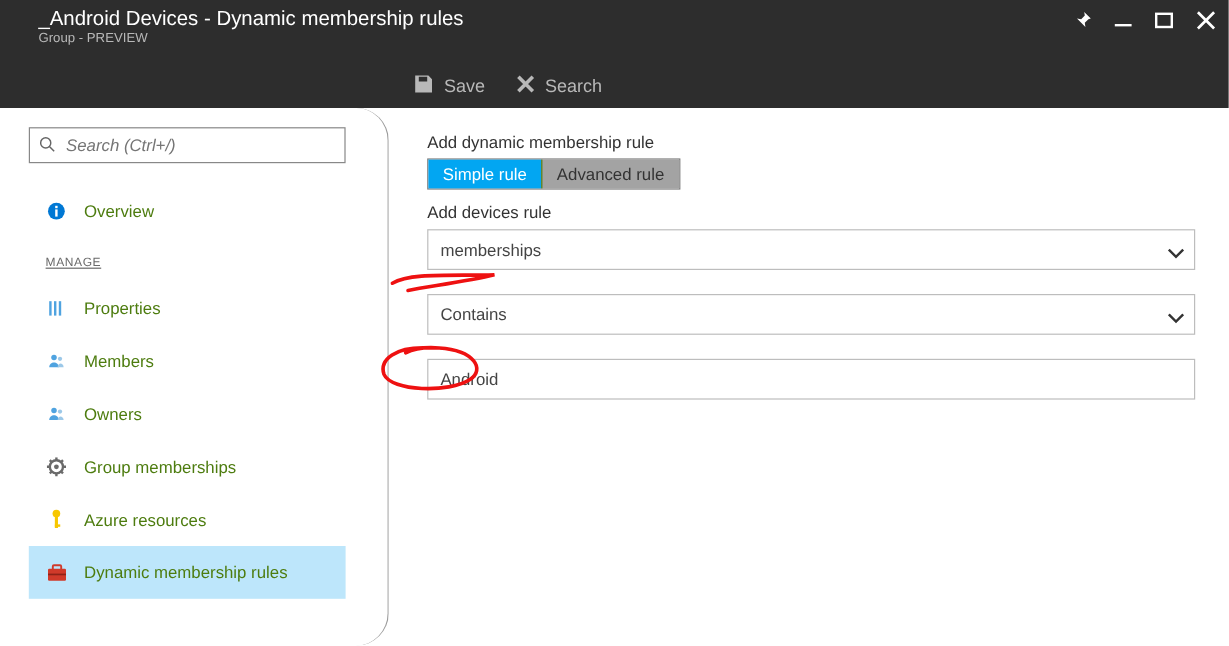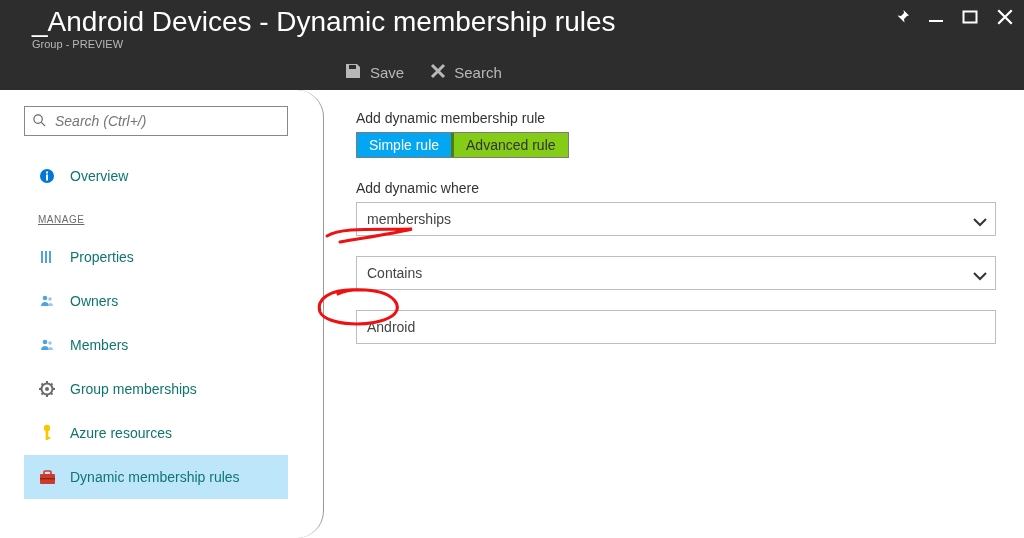--- a/index.html
+++ b/index.html
@@ -5,21 +5,21 @@
   * { box-sizing: border-box; margin: 0; padding: 0; font-family: "Segoe UI", Arial, sans-serif; }
   body { width: 1024px; height: 538px; overflow: hidden; background: #fff; }
 
   .header {
     background: #2d2d2d;
     color: #fff;
     height: 90px;
     position: relative;
   }
   .header-title {
-    font-size: 28px;
+    font-size: 17px;
     font-weight: 300;
     padding: 6px 0 0 32px;
     color: #fff;
   }
   .header-sub {
     font-size: 11px;
     color: #b8b8b8;
     padding: 0 0 0 32px;
   }
   .header-controls {
@@ -86,21 +86,21 @@
   }
 
   .side-item {
     display: flex;
     align-items: center;
     height: 44px;
     gap: 14px;
     padding-left: 14px;
     width: 264px;
     font-size: 14px;
-    color: #0f766e;
+    color: #4d7c0f;
     cursor: pointer;
   }
   .side-item.active {
     background: #bde6fb;
   }
   .side-item .icon-slot {
     width: 18px;
     display: flex;
     justify-content: center;
   }
@@ -119,35 +119,35 @@
     position: relative;
   }
   .main-label {
     font-size: 14px;
     color: #333;
     margin-bottom: 6px;
   }
   .tabs {
     display: inline-flex;
     border: 1px solid #7c7c7c;
-    margin-bottom: 22px;
+    margin-bottom: 11px;
   }
   .tab {
     padding: 4px 12px;
     font-size: 14px;
     cursor: pointer;
   }
   .tab.active {
     background: #02a6f2;
     color: #fff;
   }
   .tab.inactive {
-    background: #84cc16;
+    background: #a3a3a3;
     color: #333;
-    border-left: 3px solid #4d7c0f;
+    border-left: 1px solid #4d7c0f;
   }
 
   .field-row {
     margin-bottom: 20px;
   }
   .select-box, .text-box {
     width: 640px;
     height: 34px;
     border: 1px solid #bdbdbd;
     background: #fff;
@@ -260,33 +260,33 @@
 
     <div class="side-item">
       <span class="icon-slot">
         <svg width="16" height="16" viewBox="0 0 16 16">
             <circle cx="6" cy="5" r="2.3" fill="#4fa3e0"></circle>
             <path d="M2 13c0-2.5 2-4 4-4s4 1.5 4 4" fill="#4fa3e0"></path>
             <circle cx="11" cy="6" r="1.8" fill="#9cc8e8"></circle>
             <path d="M9 13c0-2 1.5-3 2.5-3s2.5 1 2.5 3" fill="#9cc8e8"></path>
           </svg>
       </span>
-      <span>Owners</span>
+      <span>Members</span>
     </div>
 
     <div class="side-item">
       <span class="icon-slot">
         <svg width="16" height="16" viewBox="0 0 16 16">
             <circle cx="6" cy="5" r="2.3" fill="#4fa3e0"></circle>
             <path d="M2 13c0-2.5 2-4 4-4s4 1.5 4 4" fill="#4fa3e0"></path>
             <circle cx="11" cy="6" r="1.8" fill="#9cc8e8"></circle>
             <path d="M9 13c0-2 1.5-3 2.5-3s2.5 1 2.5 3" fill="#9cc8e8"></path>
           </svg>
       </span>
-      <span>Members</span>
+      <span>Owners</span>
     </div>
 
     <div class="side-item">
       <span class="icon-slot">
         <svg width="16" height="16" viewBox="0 0 16 16">
             <circle cx="8" cy="8" r="5.5" fill="none" stroke="#6a6a6a" stroke-width="2"></circle>
             <circle cx="8" cy="8" r="2" fill="#6a6a6a"></circle>
             <g stroke="#6a6a6a" stroke-width="2">
               <line x1="8" y1="0" x2="8" y2="3"></line>
               <line x1="8" y1="13" x2="8" y2="16"></line>
@@ -325,21 +325,21 @@
     </div>
   </div>
 
   <div class="main">
     <div class="main-label">Add dynamic membership rule</div>
     <div class="tabs">
       <div class="tab active">Simple rule</div>
       <div class="tab inactive">Advanced rule</div>
     </div>
 
-    <div class="main-label">Add dynamic where</div>
+    <div class="main-label">Add devices rule</div>
 
     <div class="field-row">
       <div class="select-box">
         <span>memberships</span>
         <span class="chev">
           <svg width="14" height="10" viewBox="0 0 14 10">
               <path d="M1 1l6 6 6-6" fill="none" stroke="#333" stroke-width="2"></path>
             </svg>
         </span>
       </div>

